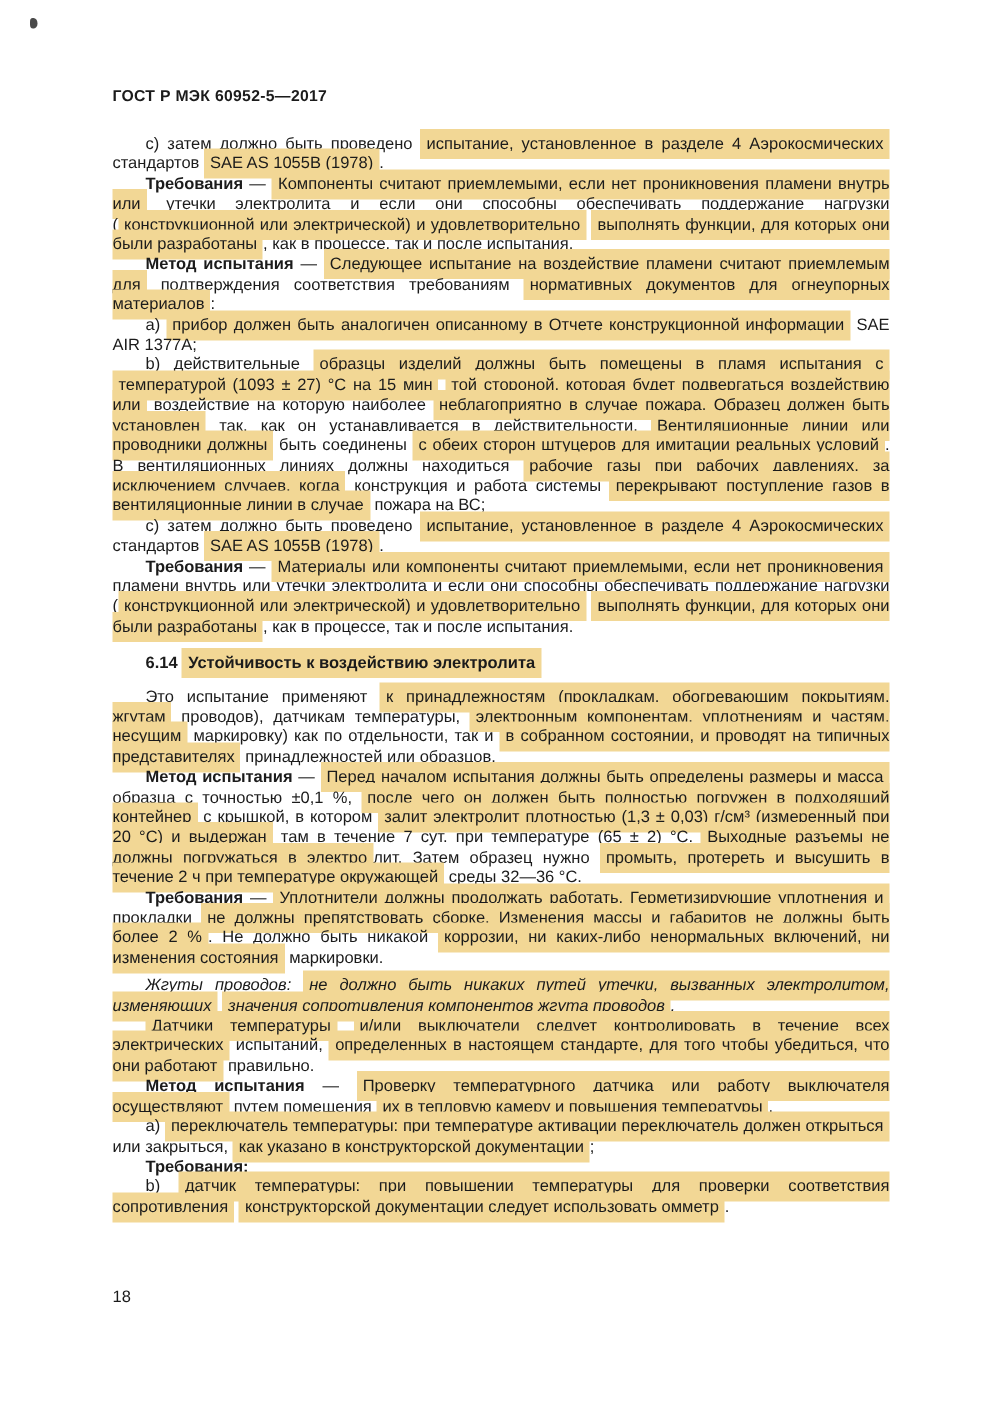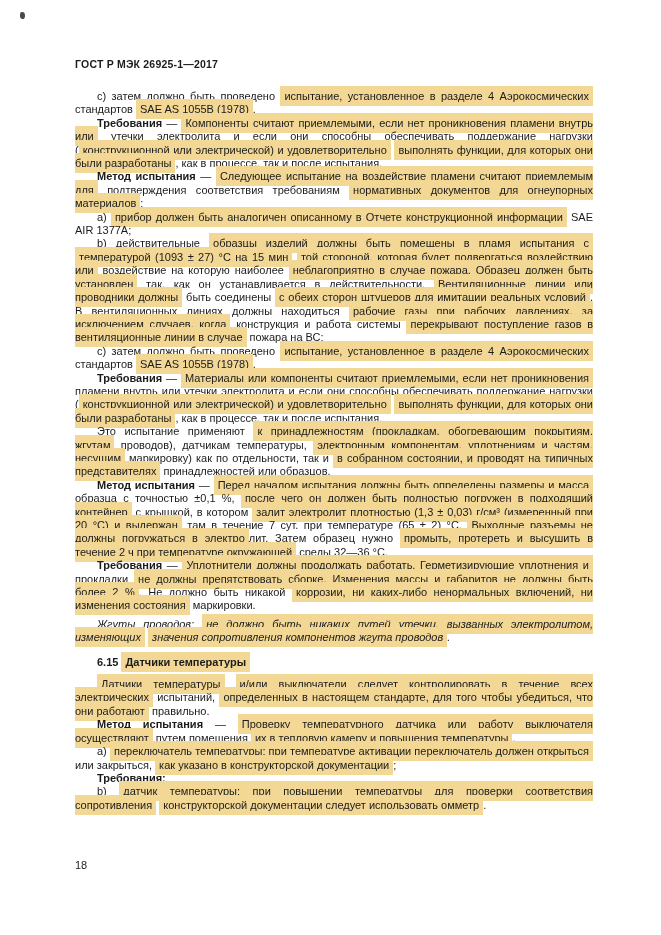--- a/index.html
+++ b/index.html
@@ -67,45 +67,45 @@
   }
 </style>
 </head>
 <body>
 
 <div class="page">
   <div class="scan-speck"></div>
 
   <div class="content">
 
-    <div class="doc-header">ГОСТ Р МЭК 26925-1—2017</div>
+    <div class="doc-header">ГОСТ Р МЭК 60952-5—2017</div>
 
     <p class="para hl">c) затем должно быть проведено <mark>испытание, установленное в разделе 4 Аэрокосмических</mark> стандартов <mark>SAE AS 1055B (1978)</mark>.</p>
 
     <p class="para hl"><b class="lead">Требования</b><span> — <mark>Компоненты считают приемлемыми, если нет проникновения пламени внутрь или</mark> утечки электролита и если они способны обеспечивать поддержание нагрузки (<mark>конструкционной или электрической) и удовлетворительно</mark> <mark>выполнять функции, для которых они были разработаны</mark>, как в процессе, так и после испытания.</span></p>
 
 
     <p class="para hl"><b class="lead">Метод испытания</b><span> — <mark>Следующее испытание на воздействие пламени считают приемлемым для</mark> подтверждения соответствия требованиям <mark>нормативных документов для огнеупорных материалов</mark>:</span></p>
 
     <p class="para hl">a) <mark>прибор должен быть аналогичен описанному в Отчете конструкционной информации</mark> SAE AIR 1377A;</p>
     <p class="para hl">b) действительные <mark>образцы изделий должны быть помещены в пламя испытания с</mark> <mark>температурой (1093 ± 27) °C на 15 мин</mark> <mark>той стороной, которая будет подвергаться воздействию или</mark> воздействие на которую наиболее <mark>неблагоприятно в случае пожара. Образец должен быть установлен</mark> так, как он устанавливается в действительности. <mark>Вентиляционные линии или проводники должны</mark> быть соединены <mark>с обеих сторон штуцеров для имитации реальных условий</mark>. В вентиляционных линиях должны находиться <mark>рабочие газы при рабочих давлениях, за исключением случаев, когда</mark> конструкция и работа системы <mark>перекрывают поступление газов в вентиляционные линии в случае</mark> пожара на ВС;</p>
     <p class="para hl">c) затем должно быть проведено <mark>испытание, установленное в разделе 4 Аэрокосмических</mark> стандартов <mark>SAE AS 1055B (1978)</mark>.</p>
 
     <p class="para hl"><b class="lead">Требования</b><span> — <mark>Материалы или компоненты считают приемлемыми, если нет проникновения</mark> пламени внутрь или утечки электролита и если они способны обеспечивать поддержание нагрузки (<mark>конструкционной или электрической) и удовлетворительно</mark> <mark>выполнять функции, для которых они были разработаны</mark>, как в процессе, так и после испытания.</span></p>
 
+    <h2 class="h h-main hl">6.14 <mark>Устойчивость к воздействию электролита</mark></h2>
 
     <p class="para hl">Это испытание применяют <mark>к принадлежностям (прокладкам, обогревающим покрытиям, жгутам</mark> проводов), датчикам температуры, <mark>электронным компонентам, уплотнениям и частям, несущим</mark> маркировку) как по отдельности, так и <mark>в собранном состоянии, и проводят на типичных представителях</mark> принадлежностей или образцов.</p>
 
     <p class="para hl"><b class="lead">Метод испытания</b><span> — <mark>Перед началом испытания должны быть определены размеры и масса</mark> образца с точностью ±0,1 %, <mark>после чего он должен быть полностью погружен в подходящий контейнер</mark> с крышкой, в котором <mark>залит электролит плотностью (1,3 ± 0,03) г/см³ (измеренный при 20 °C) и выдержан</mark> там в течение 7 сут. при температуре (65 ± 2) °C. <mark>Выходные разъемы не должны погружаться в электро</mark>лит. Затем образец нужно <mark>промыть, протереть и высушить в течение 2 ч при температуре окружающей</mark> среды 32—36 °C.</span></p>
 
     <p class="para hl"><b class="lead">Требования</b><span> — <mark>Уплотнители должны продолжать работать. Герметизирующие уплотнения и</mark> прокладки <mark>не должны препятствовать сборке. Изменения массы и габаритов не должны быть более 2 %</mark>. Не должно быть никакой <mark>коррозии, ни каких-либо ненормальных включений, ни изменения состояния</mark> маркировки.</span></p>
 
     <p class="para hl gap-top">Жгуты проводов: <mark>не должно быть никаких путей утечки, вызванных электролитом, изменяющих</mark> <mark>значения сопротивления компонентов жгута проводов</mark>.</p>
 
-    <h2 class="h h-main hl">6.15 <mark>Датчики температуры</mark></h2>
 
     <p class="para hl"><mark>Датчики температуры</mark> <mark>и/или выключатели следует контролировать в течение всех электрических</mark> испытаний, <mark>определенных в настоящем стандарте, для того чтобы убедиться, что они работают</mark> правильно.</p>
 
     <p class="para hl"><b class="lead">Метод испытания</b><span> — <mark>Проверку температурного датчика или работу выключателя осуществляют</mark> путем помещения <mark>их в тепловую камеру и повышения температуры</mark>.</span></p>
 
     <p class="para hl">a) <mark>переключатель температуры: при температуре активации переключатель должен открыться</mark> или закрыться, <mark>как указано в конструкторской документации</mark>;</p>
 
     <p class="para hl"><b class="lead">Требования:</b></p>
     <p class="para hl">b) <mark>датчик температуры: при повышении температуры для проверки соответствия сопротивления</mark> <mark>конструкторской документации следует использовать омметр</mark>.</p>
 

